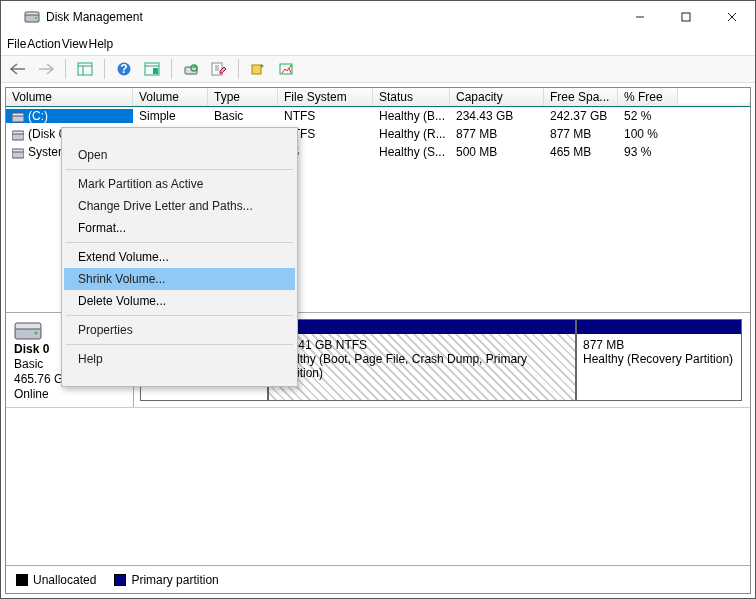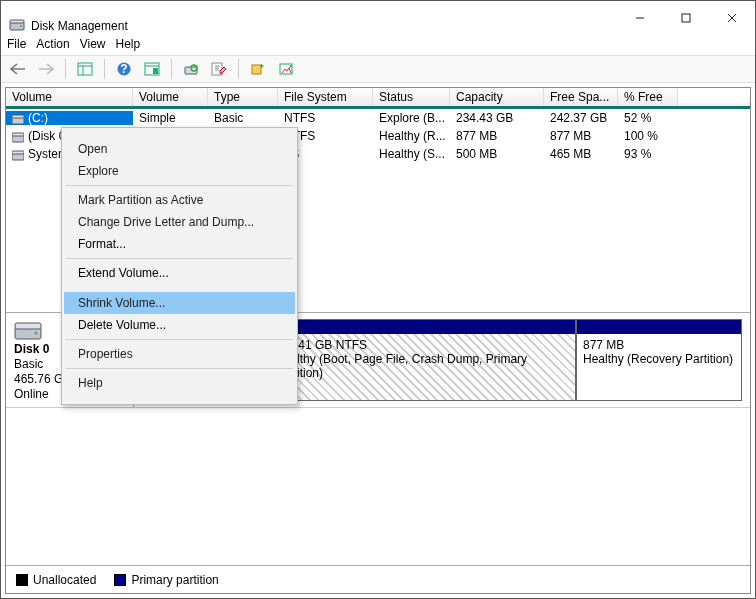--- a/index.html
+++ b/index.html
@@ -1,31 +1,31 @@
 <!DOCTYPE html>
 <html><head>
 <meta charset="utf-8">
 <style>
   * { box-sizing: border-box; font-family: "Segoe UI", Tahoma, sans-serif; font-size: 12px; }
   html,body { margin:0; padding:0; }
   .window { width:756px; height:599px; border:1px solid #555; background:#fff; display:flex; flex-direction:column; position:relative; }
-  .titlebar { height:32px; display:flex; align-items:flex-end; padding:0 0 0 8px; }
+  .titlebar { height:32px; display:flex; align-items:center; padding:0 0 0 8px;margin-left:15px; }
   .titlebar .icon { width:16px; height:16px; margin-right:6px; }
   .titlebar .title { flex:0 0 auto; }
   .titlebar .spacer { flex:1; }
   .winbtn { width:46px; height:30px; display:flex; align-items:center; justify-content:center; }
   .winbtn svg { width:10px; height:10px; }
-  .menubar { height:22px; display:flex; align-items:center; padding:0 6px; gap:10px; }
+  .menubar { height:22px; display:flex; align-items:center; padding:0 6px; gap:1px; }
   .menubar span { cursor:default; }
   .toolbar { height:28px; border-top:1px solid #e0e0e0; border-bottom:1px solid #e0e0e0; display:flex; align-items:center; padding:0 6px; gap:6px; background:#f8f8f8; }
   .toolbar .sep { width:1px; height:20px; background:#ccc; margin:0 2px; }
   .tbtn { width:22px; height:22px; display:flex; align-items:center; justify-content:center; }
   .content { flex:1; display:flex; flex-direction:column; border:1px solid #888; margin:4px; }
   .top-pane { flex:0 0 225px; overflow:hidden; display:flex; flex-direction:column; border-bottom:1px solid #aaa; }
-  .cols { display:flex; background:#fff; border-bottom:3px solid #0f766e;align-items:flex-end; }
+  .cols { display:flex; background:#fff; border-bottom:1px solid #0f766e;align-items:flex-end; }
   .colh { border-right:1px solid #ddd; padding:2px 6px; background:linear-gradient(#fdfdfd,#ececec); white-space:nowrap; overflow:hidden; }
   .rows { flex:1; background:#fff; }
   .row { display:flex; height:18px; align-items:center; }
   .cell { padding:0 6px; white-space:nowrap; overflow:hidden; }
   .row.sel .cell.first { background:#0078d7; color:#fff; }
   .volicon { width:12px; height:12px; margin-right:4px; display:inline-block; vertical-align:middle; }
   .c0{width:127px} .c1{width:75px} .c2{width:70px} .c3{width:95px} .c4{width:77px} .c5{width:94px} .c6{width:74px} .c7{width:60px} .c8{flex:1}
 
   .bottom-pane { flex:1; background:#fff; overflow:auto; }
   .diskrow { display:flex; min-height:92px; border-bottom:1px solid #ccc;justify-content:center; }
@@ -33,24 +33,24 @@
   .diskhead .dicon { width:28px; height:22px; }
   .diskparts { flex:1; display:flex; padding:6px 6px; gap:0; }
   .part { border:1px solid #666; display:flex; flex-direction:column; }
   .partcap { height:14px; background:#000080; }
   .partbody { flex:1; padding:4px 6px; font-size:12px; line-height:14px; overflow:hidden; }
   .part.hatch .partbody { background:repeating-linear-gradient(45deg,#fff,#fff 4px,#d0d0d0 4px,#d0d0d0 6px); }
   .legend { height:28px; border-top:1px solid #aaa; display:flex; align-items:center; gap:18px; padding:0 10px; font-size:12px; }
   .legend .sw { width:12px; height:12px; display:inline-block; margin-right:5px; vertical-align:middle; border:1px solid #000; }
 
   
-  .ctxmenu { position:absolute; left:60px; top:126px; width:237px; background:#f2f2f2; border:1px solid #bbb; box-shadow:2px 3px 6px rgba(0,0,0,.25); padding:10px 2px; z-index:50; }
+  .ctxmenu { position:absolute; left:60px; top:126px; width:237px; background:#f2f2f2; border:1px solid #bbb; box-shadow:2px 3px 6px rgba(0,0,0,.25); padding:16px 2px; z-index:50; }
   .ctxmenu .mi { padding:4px 14px; color:#222; white-space:nowrap; }
   .ctxmenu .mi.disabled { color:#000000; }
-  .ctxmenu .mi.hl { background:#90c8f6;margin-top:8px; }
+  .ctxmenu .mi.hl { background:#90c8f6; }
   .ctxmenu hr { border:none; border-top:1px solid #d0d0d0; margin:3px 2px; }
   .redbox { position:absolute; border:3px solid #e11; border-radius:6px; pointer-events:none; }
 </style>
 </head>
 <body>
 
 <div class="window">
 
   <div class="titlebar">
     <span class="icon">
@@ -166,21 +166,21 @@
       </div>
       <div class="rows" id="rows">
           <div class="row sel">
             <div class="cell c0 first"><svg class="volicon" viewBox="0 0 12 12">
                 <rect x="0" y="4" width="12" height="7" rx="1" fill="#c6ccd4" stroke="#556"></rect>
                 <rect x="0" y="2" width="12" height="3" rx="1" fill="#e1e6ec" stroke="#556"></rect>
               </svg><span>(C:)</span></div>
             <div class="cell c1">Simple</div>
             <div class="cell c2">Basic</div>
             <div class="cell c3">NTFS</div>
-            <div class="cell c4">Explore (B...</div>
+            <div class="cell c4">Healthy (B...</div>
             <div class="cell c5">234.43 GB</div>
             <div class="cell c6">242.37 GB</div>
             <div class="cell c7">52 %</div>
           </div>
           <div class="row">
             <div class="cell c0 first"><svg class="volicon" viewBox="0 0 12 12">
                 <rect x="0" y="4" width="12" height="7" rx="1" fill="#c6ccd4" stroke="#556"></rect>
                 <rect x="0" y="2" width="12" height="3" rx="1" fill="#e1e6ec" stroke="#556"></rect>
               </svg><span>(Disk 0 partition 1)</span></div>
             <div class="cell c1">Simple</div>
@@ -247,24 +247,23 @@
       </div>
 
     <div class="legend">
       <span><span class="sw" style="background:#000"></span><span>Unallocated</span></span>
       <span><span class="sw" style="background:#000080"></span><span>Primary partition</span></span>
     </div>
   </div>
 
   <div class="ctxmenu">
     <div class="mi">Open</div>
-    <div class="mi">Explore</div>
     <hr>
     <div class="mi">Mark Partition as Active</div>
-    <div class="mi">Change Drive Letter and Dump...</div>
+    <div class="mi">Change Drive Letter and Paths...</div>
     <div class="mi disabled">Format...</div>
     <hr>
     <div class="mi disabled">Extend Volume...</div>
     <div class="mi hl">Shrink Volume...</div>
     <div class="mi disabled">Delete Volume...</div>
     <hr>
     <div class="mi">Properties</div>
     <hr>
     <div class="mi">Help</div>
   </div>

